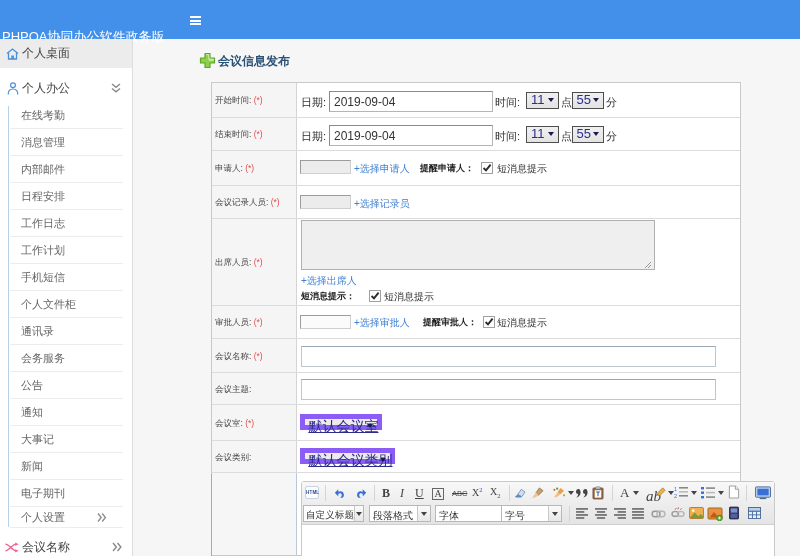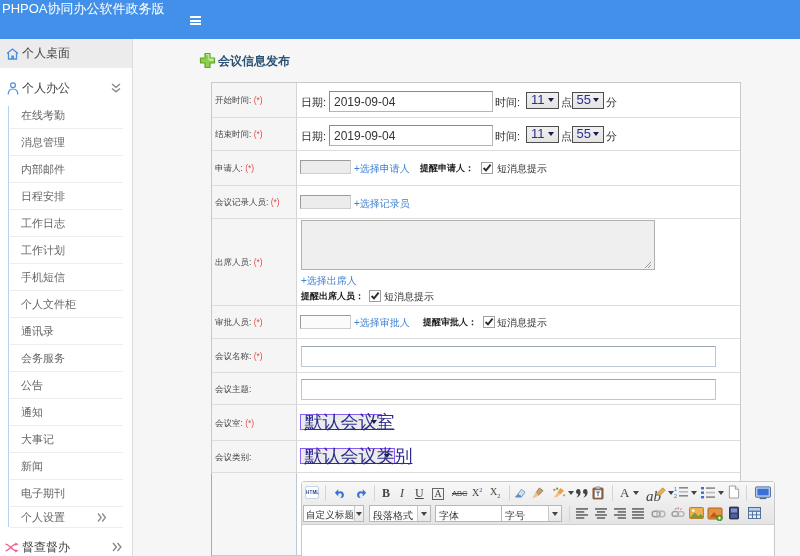--- a/index.html
+++ b/index.html
@@ -1,20 +1,20 @@
 <!DOCTYPE html>
 <html><head>
 <meta charset="utf-8">
 <style>
 * { margin:0; padding:0; box-sizing:border-box; }
 html,body { width:800px; height:556px; overflow:hidden; font-family:"Liberation Sans", sans-serif; }
 #canvas { position:relative; width:800px; height:556px; background:#f6f6f7; overflow:hidden; }
 
 #hdr { position:absolute; left:0; top:0; width:800px; height:39px; background:#4290ea; }
-#hdr .t { position:absolute; left:2px; top:0; font-size:13px; color:#fff; letter-spacing:0; }
+#hdr .t { position:absolute; left:2px; top:28px; font-size:13px; color:#fff; letter-spacing:0; }
 #burger { position:absolute; left:190px; top:16px; width:11px; height:10px; }
 #burger div { height:2px; background:#fff; margin-bottom:1.5px; }
 
 #side { position:absolute; left:0; top:39px; width:133px; height:517px; background:#fff; border-right:1px solid #ddd; }
 .sitem { position:absolute; left:0; width:132px; font-size:12px; color:#444; }
 #it-desk { top:0; height:29px; background:#ececec; line-height:29px; }
 #it-desk span { margin-left:22px; }
 #it-office { top:29px; height:40px; line-height:40px; }
 #it-office span { margin-left:22px; }
 .subline { position:absolute; left:8px; top:67px; width:1px; height:421px; background:#b9d1e8; }
@@ -37,21 +37,21 @@
 input.dt { position:absolute; width:164px; height:21px; border:1px solid #b5b5b5; border-top-color:#8a8a8a; border-left-color:#8a8a8a; font-size:12px; color:#333; padding-left:4px; font-family:"Liberation Sans",sans-serif; outline:none; }
 .sel { position:absolute; height:16.5px; background:linear-gradient(#f0f0f0,#e3e3e3); border:1.5px solid #4e4e4e; font-size:13px; color:#2b2e8e; line-height:13px; }
 .sel .ar { position:absolute; right:4px; top:5px; width:0; height:0; border-left:3.5px solid transparent; border-right:3.5px solid transparent; border-top:4.5px solid #1a1a50; }
 .smallin { position:absolute; width:51px; height:14px; background:#ececec; border:1px solid #9c9c9c; border-bottom-color:#cfcfcf; border-right-color:#cfcfcf; }
 a.lnk { font-size:10px; color:#3d7fd2; text-decoration:none; position:absolute; white-space:nowrap; }
 .bold13 { font-size:9px; font-weight:bold; color:#222; position:absolute; white-space:nowrap; }
 .cbx { position:absolute; width:12px; height:12px; }
 .gray12 { font-size:10px; color:#333; position:absolute; white-space:nowrap; }
 textarea.ta { position:absolute; width:354px; height:50px; background:#efefef; border:1px solid #b0b0b0; resize:none; outline:none; }
 input.win { position:absolute; width:415px; height:21px; border:1px solid #bcc7d1; border-top-color:#9aa7b3; background:#fff; outline:none; }
-.selbig { position:absolute; height:16px; background:#ebebeb; border:1px solid #8b5cf6; font-size:18px; line-height:14.5px; padding:0 0 0 4px; color:#2c2c8e; white-space:nowrap; }
+.selbig { position:absolute; height:16px; background:#ebebeb; border:5px solid #8b5cf6; font-size:14px; line-height:14.5px; padding:0 0 0 4px; color:#2c2c8e; white-space:nowrap; }
 .selbig u { text-decoration:underline; }
 .selbig .ar { position:absolute; right:4px; top:5px; width:0; height:0; border-left:3.5px solid transparent; border-right:3.5px solid transparent; border-top:4.5px solid #1a1a50; }
 
 #editor { position:absolute; left:301px; top:481px; width:474px; height:120px; border:1px solid #c9c9c9; border-radius:3px; background:#fff; }
 #tb1 { position:absolute; left:0; top:0; width:472px; height:22px; background:linear-gradient(#f8f8f8,#ededed); }
 #tb2 { position:absolute; left:0; top:22px; width:472px; height:21px; background:linear-gradient(#ededed,#e4e4e4); border-bottom:1px solid #cfcfcf; }
 #edbody { position:absolute; left:0; top:44px; width:472px; height:74px; background:#fff; }
 .htmlbtn { position:absolute; left:3px; top:4px; width:14px; height:13px; background:#fdfdfd; border:1px solid #c5d3e4; border-radius:2px; font-size:4.5px; font-weight:bold; color:#2a4a8a; text-align:center; line-height:12px; letter-spacing:0.2px; }
 #tb1 .sep { position:absolute; top:3px; width:1px; height:16px; background:#d4d4d4; }
 #tb2 .sep { position:absolute; width:1px; height:16px; background:#d4d4d4; }
@@ -114,21 +114,21 @@
         <path d="M1 1.5 L4.2 5.5 L1 9.5" fill="none" stroke="#8a8a8a" stroke-width="1.3"></path>
         <path d="M5.2 1.5 L8.4 5.5 L5.2 9.5" fill="none" stroke="#8a8a8a" stroke-width="1.3"></path>
       </svg>
     </div>
     <div id="it-ducha">
       <svg width="14" height="11" viewBox="0 0 14 11" style="position:absolute;left:5px;top:8px">
         <path d="M0.5 2.2 C4 2.2 7.5 8.8 11 8.8 M0.5 8.8 C4 8.8 7.5 2.2 11 2.2" fill="none" stroke="#ee6190" stroke-width="1.3"></path>
         <path d="M10.2 0.6 L13.6 2.2 L10.2 3.8 Z" fill="#ee6190"></path>
         <path d="M10.2 7.2 L13.6 8.8 L10.2 10.4 Z" fill="#ee6190"></path>
       </svg>
-      <span>督查督办</span>
+      <span>会议名称</span>
       <svg class="chev" width="11" height="12" viewBox="0 0 11 12" style="left:112px;top:7px">
         <path d="M1 2 L4.4 6 L1 10" fill="none" stroke="#8a8a8a" stroke-width="1.4"></path>
         <path d="M5.5 2 L8.9 6 L5.5 10" fill="none" stroke="#8a8a8a" stroke-width="1.4"></path>
       </svg>
     </div>
   </div>
 
   <svg id="plusicon" width="17" height="17" viewBox="0 0 17 17">
     <path d="M6 1.5 L11 1.5 L11 6 L15.5 6 L15.5 11 L11 11 L11 15.5 L6 15.5 L6 11 L1.5 11 L1.5 6 L6 6 Z" fill="#8ed04c" stroke="#5fa32a" stroke-width="1.2" stroke-linejoin="round"></path>
     <path d="M7.2 2.6 L9.8 2.6 L9.8 7.2 L14.4 7.2 L14.4 8.2 L9.8 8.2" fill="none" stroke="#d6f0b2" stroke-width="1"></path>
@@ -191,21 +191,21 @@
     <div class="row" style="height:87px">
       <div class="lab">
           <span>出席人员: <span class="red">(*)</span></span>
         </div>
       <div class="fld">
         <textarea class="ta" style="left: 3px; top: 1px;"></textarea>
         <svg style="position:absolute;left:346px;top:42px" width="8" height="8" viewBox="0 0 8 8">
             <path d="M7 1 L1 7 M7 4 L4 7" stroke="#999" stroke-width="1"></path>
           </svg>
         <a class="lnk" style="left:3px;top:55px">+选择出席人</a>
-        <span class="bold13" style="left:3px;top:71px">提醒出席人员：</span>
+        <span class="bold13" style="left:3px;top:71px">短消息提示：</span>
         <div class="cbx" style="left:71px;top:69px"><svg width="12" height="12" viewBox="0 0 12 12">
               <rect x="0.5" y="0.5" width="11" height="11" fill="#fff" stroke="#a0a0a0"></rect>
               <path d="M2.6 6 L5 8.4 L9.6 2.6" fill="none" stroke="#2a2a2a" stroke-width="1.9"></path>
             </svg></div>
         <span class="gray12" style="left:86px;top:71px">短消息提示</span>
       </div>
     </div>
     <div class="row" style="height:33px">
       <div class="lab">
           <span>审批人员: <span class="red">(*)</span></span>

